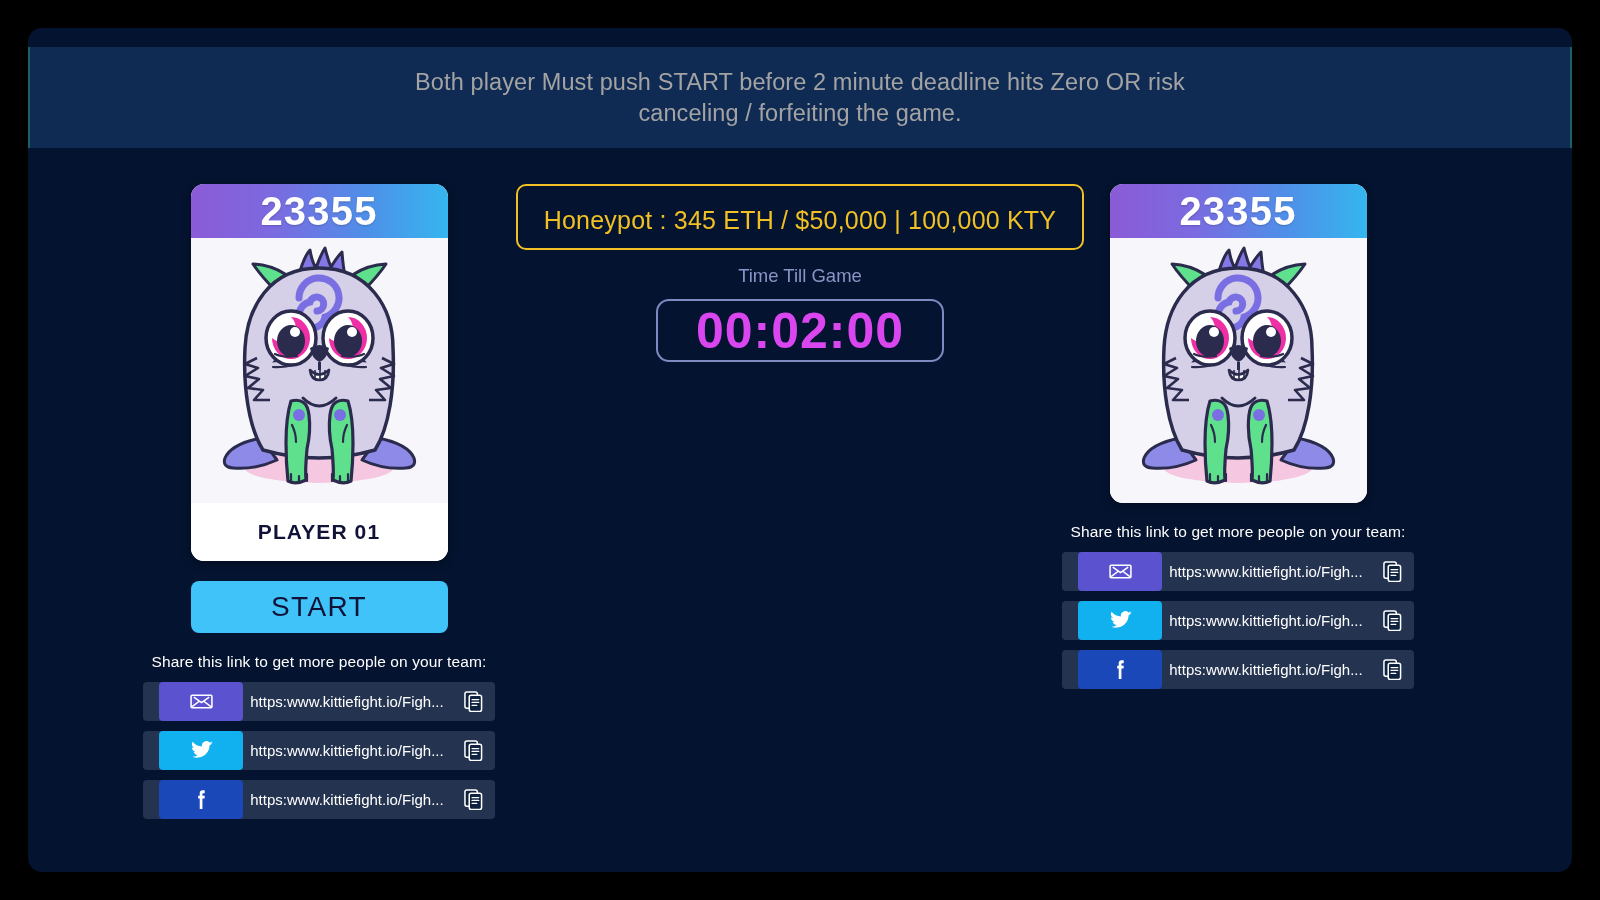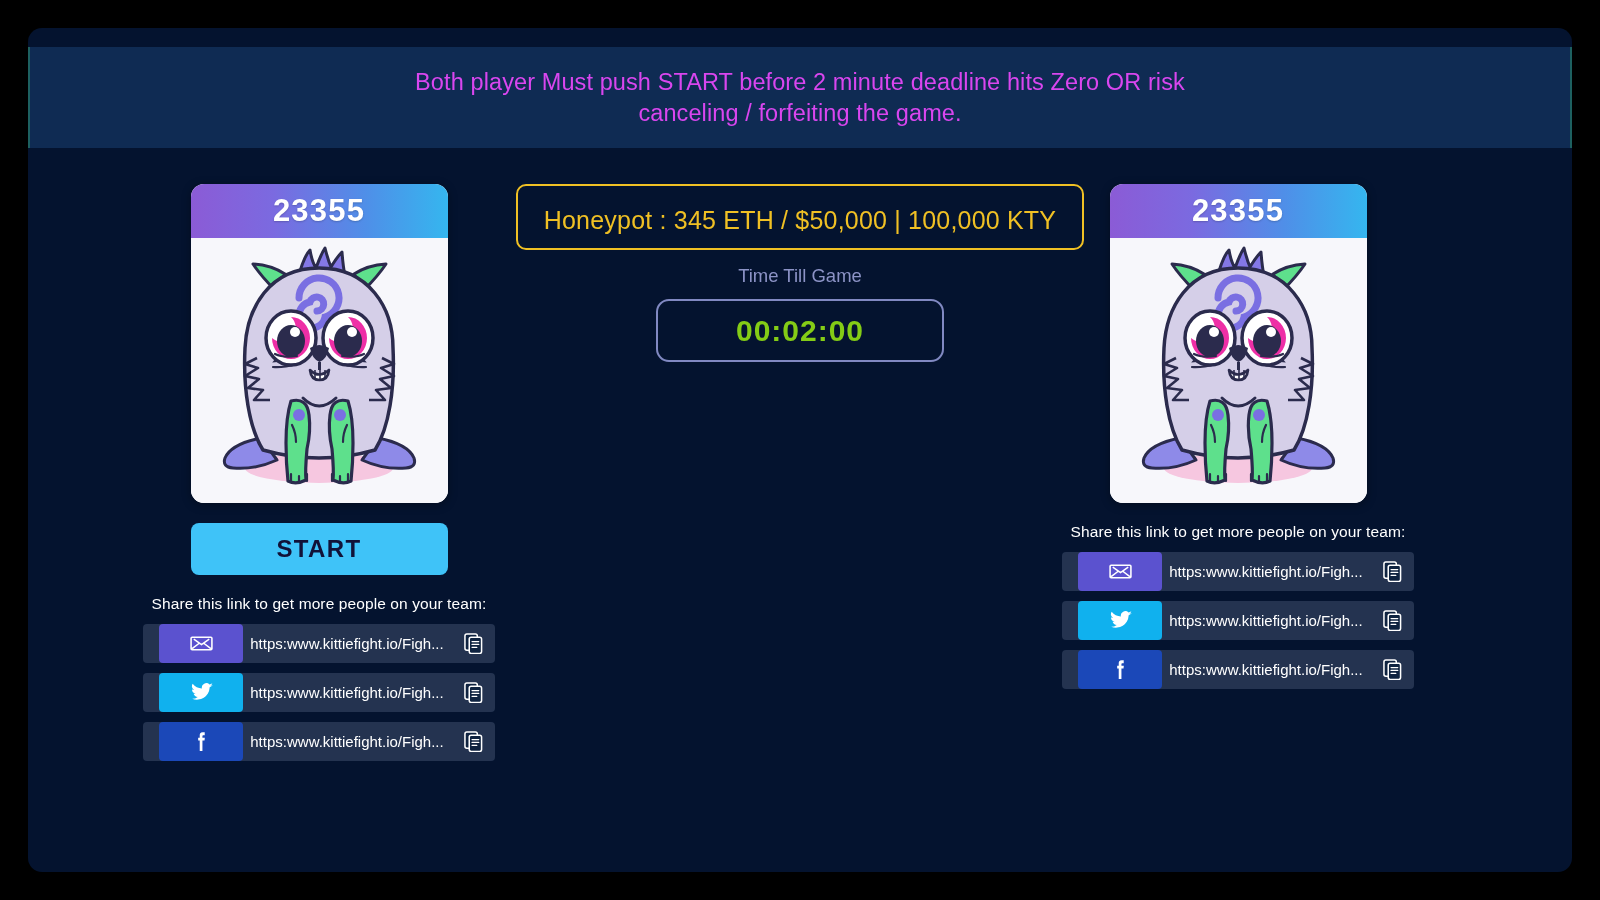--- a/index.html
+++ b/index.html
@@ -27,21 +27,21 @@
     height: 101px;
     background: #0f2b53;
     border-left: 2px solid #1d6060;
     border-right: 2px solid #1d6060;
     display: flex;
     align-items: center;
     justify-content: center;
     text-align: center;
   }
   .notice-text {
-    color: #d946ef;
+    color: #a3a3a3;
     font-size: 23.5px;
     line-height: 31px;
     font-weight: 400;
     letter-spacing: 0.1px;
     max-width: 830px;
     text-align: center;
   }
 
   
   .player-col {
@@ -60,21 +60,21 @@
     overflow: hidden;
     box-shadow: 0 2px 10px rgba(0,0,0,.35);
   }
   .kitty-card-head {
     height: 54px;
     background: linear-gradient(90deg, #8b5bd6 0%, #7b6ae0 32%, #4f8fe8 68%, #35b6ef 100%);
     display: flex; align-items: center; justify-content: center;
   }
   .kitty-id {
     color: #ffffff;
-    font-size: 31px;
+    font-size: 40px;
     font-weight: 700;
     letter-spacing: 1.2px;
     text-shadow: 0 1px 2px rgba(0,0,0,.2);
   }
   .kitty-art {
     height: 265px;
     background: #f7f7fb;
     position: relative;
   }
   .kitty-art svg { display: block; width: 100%; height: 100%; }
@@ -92,22 +92,22 @@
 
   
   .action-btn {
     display: block;
     width: 257px;
     height: 52px;
     margin: 20px auto 0;
     border: none;
     border-radius: 8px;
     font-family: inherit;
-    font-size: 24px;
-    font-weight: 700;
+    font-size: 28px;
+    font-weight: 400;
     letter-spacing: 1.4px;
     color: #111238;
     cursor: pointer;
   }
   .action-btn.start { background: #3fc3f8; }
   .action-btn.ready { background: linear-gradient(90deg, #f08a2e 0%, #ef4f5d 55%, #ec2f76 100%); }
 
   
   .share-label {
     margin-top: 20px;
@@ -176,22 +176,22 @@
   }
   .timer-box {
     margin: 12px auto 0;
     width: 288px;
     height: 63px;
     border: 2px solid #8189c2;
     border-radius: 13px;
     display: flex; align-items: center; justify-content: center;
   }
   .timer-value {
-    color: #84cc16;
-    font-size: 30px;
+    color: #d946ef;
+    font-size: 50px;
     font-weight: 700;
     letter-spacing: 1px;
   }
   .vs-wrap { margin-top: 16px; }
   .vs-wrap svg { display: block; margin: 0 auto; }
 </style>
 </head>
 <body>
 
 <div class="page">
@@ -251,20 +251,23 @@
 
           <path d="M100 163 q16 -4 18 14 q2 16 -2 34 q-2 22 -1 31 q-10 5 -18 1 q-2 -18 -2 -38 q0 -26 5 -42 z" fill="#5ee08c" stroke="#2b2b4d" stroke-width="3.2" stroke-linejoin="round"></path>
           <path d="M157 163 q-16 -4 -18 14 q-2 16 2 34 q2 22 1 31 q10 5 18 1 q2 -18 2 -38 q0 -26 -5 -42 z" fill="#5ee08c" stroke="#2b2b4d" stroke-width="3.2" stroke-linejoin="round"></path>
           <circle cx="108" cy="177" r="6" fill="#7a6fe2"></circle>
           <circle cx="149" cy="177" r="6" fill="#7a6fe2"></circle>
           <path d="M101 187 q4 8 4 17" fill="none" stroke="#2b2b4d" stroke-width="2.2" stroke-linecap="round"></path>
           <path d="M156 187 q-4 8 -4 17" fill="none" stroke="#2b2b4d" stroke-width="2.2" stroke-linecap="round"></path>
           <path d="M100 236 v8 M108 238 v7 M116 236 v7" stroke="#2b2b4d" stroke-width="2.2" stroke-linecap="round"></path>
           <path d="M157 236 v8 M149 238 v7 M141 236 v7" stroke="#2b2b4d" stroke-width="2.2" stroke-linecap="round"></path>
         </svg>
+      </div>
+      <div class="kitty-foot">
+        <span class="kitty-name">PLAYER 01</span>
       </div>
     </div>
 
     <button class="action-btn start">START</button>
 
     <div class="share-label">Share this link to get more people on your team:</div>
 
     <div class="share-rows">
       <div class="share-row">
         <span class="share-icon email">

